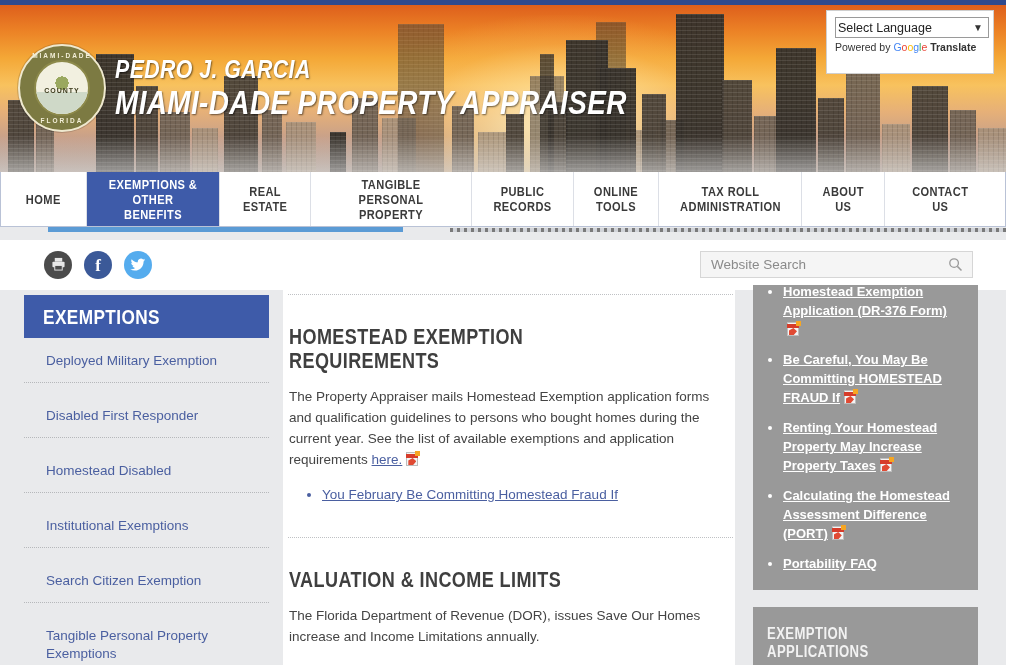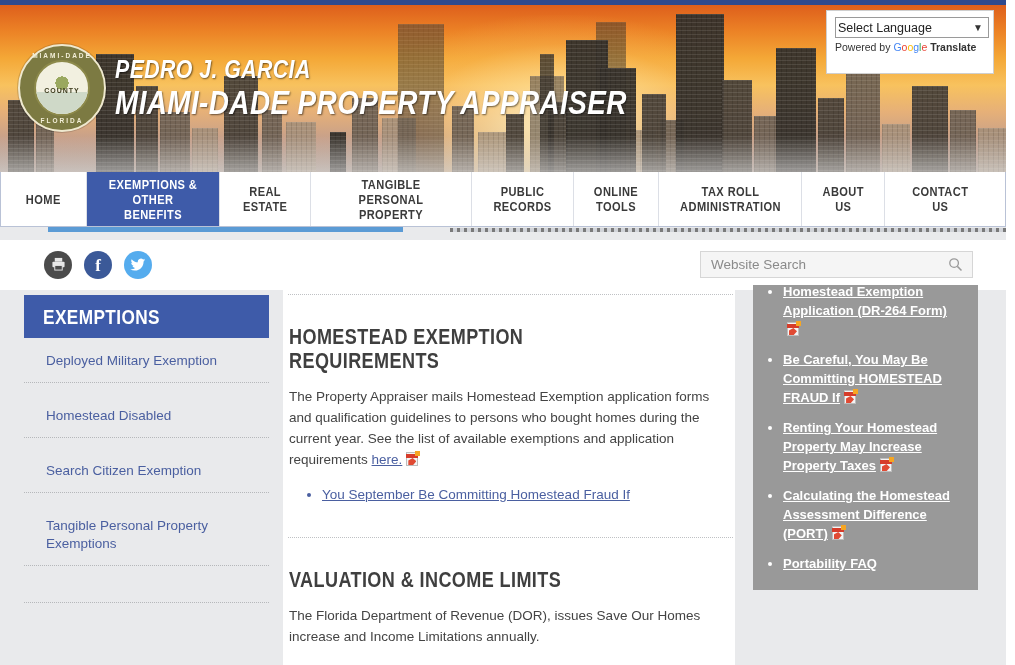--- a/index.html
+++ b/index.html
@@ -517,49 +517,55 @@
   </div>
 
   <div id="body-wrap">
 
     <div id="left-col">
       <div id="left-head">
         <div class="ttl cond">EXEMPTIONS</div>
       </div>
       <div id="left-list">
           <div class="left-item"><span>Deployed Military Exemption</span></div>
+          <div class="left-item"><span>Disabled First Responder</span></div>
           <div class="left-item"><span>Homestead Disabled</span></div>
+          <div class="left-item"><span>Institutional Exemptions</span></div>
           <div class="left-item"><span>Search Citizen Exemption</span></div>
           <div class="left-item"><span>Tangible Personal Property Exemptions</span></div>
           <div class="left-item"></div>
         </div>
     </div>
 
     <div id="main-col">
         <div class="rule-dotted" style="margin-top: 4px;"></div>
         <div class="sec-title cond">HOMESTEAD EXEMPTION REQUIREMENTS</div>
         <p class="sec-p">The Property Appraiser mails Homestead Exemption application forms and qualification guidelines to persons who bought homes during the current year. See the list of available exemptions and application requirements <span class="ilink">here.</span><span class="pdf-ico"><span class="sheet"></span><span class="band"></span><span class="swoop"></span><span class="dot"></span></span></p>
         <ul class="sec-ul">
-          <li><a>You September Be Committing Homestead Fraud If</a></li>
+          <li><a>You February Be Committing Homestead Fraud If</a></li>
         </ul>
         <div class="rule-dotted" style="margin-top: 30px;"></div>
         <div class="sec-title cond">VALUATION &amp; INCOME LIMITS</div>
         <p class="sec-p">The Florida Department of Revenue (DOR), issues Save Our Homes increase and Income Limitations annually.</p>
         <ul class="sec-ul">
           <li><a>Save Our Homes</a></li>
         </ul>
       </div>
 
     <div id="right-col">
       <div id="right-panel">
         <ul>
-            <li class="clip-top"><a>Homestead Exemption Application (DR-264 Form)</a><span class="pdf-ico"><span class="sheet"></span><span class="band"></span><span class="swoop"></span><span class="dot"></span></span></li>
+            <li class="clip-top"><a>Homestead Exemption Application (DR-376 Form)</a><span class="pdf-ico"><span class="sheet"></span><span class="band"></span><span class="swoop"></span><span class="dot"></span></span></li>
             <li><a>Be Careful, You May Be Committing HOMESTEAD FRAUD If</a><span class="pdf-ico"><span class="sheet"></span><span class="band"></span><span class="swoop"></span><span class="dot"></span></span></li>
             <li><a>Renting Your Homestead Property May Increase Property Taxes</a><span class="pdf-ico"><span class="sheet"></span><span class="band"></span><span class="swoop"></span><span class="dot"></span></span></li>
             <li><a>Calculating the Homestead Assessment Difference (PORT)</a><span class="pdf-ico"><span class="sheet"></span><span class="band"></span><span class="swoop"></span><span class="dot"></span></span></li>
             <li><a>Portability FAQ</a></li>
           </ul>
       </div>
+      <div id="right-panel2">
+        <div class="ttl cond">EXEMPTION APPLICATIONS</div>
+
+      </div>
     </div>
   </div>
 
   <div id="right-gutter"></div>
 </div>
 
 </body></html>

